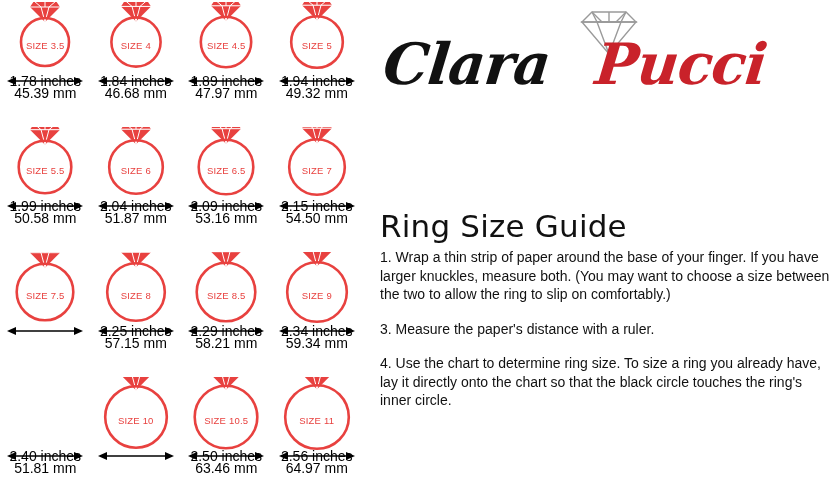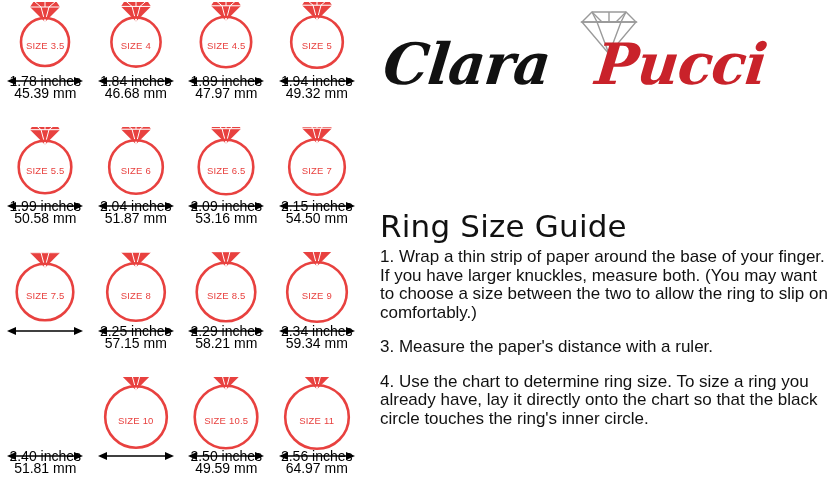--- a/index.html
+++ b/index.html
@@ -129,21 +129,21 @@
     letter-spacing: 0.2px;
     margin-top: 16px;
   }
   .steps {
     position: absolute;
     left: 6px;
     top: 248px;
     width: 450px;
   }
   .step {
-    font-size: 17px;
+    font-size: 14px;
     line-height: 18.5px;
     color: #111;
     margin-bottom: 16px;
     font-family: "Liberation Sans", sans-serif;
   }
 </style>
 </head>
 <body>
 
 <div class="page">
@@ -510,21 +510,21 @@
               <circle cx="45" cy="40" r="31.3" fill="none" stroke="#e8413f" stroke-width="2.6"></circle>
             </g>
           </svg>
           <div class="size-label">SIZE 10.5</div>
         </div>
         <div class="arrow-row"><svg width="76" height="12" viewBox="0 0 76 12">
             <line x1="8" y1="6" x2="68" y2="6" stroke="#000" stroke-width="1.6"></line>
             <polygon points="0,6 9,2 9,10" fill="#000"></polygon>
             <polygon points="76,6 67,2 67,10" fill="#000"></polygon>
           </svg></div>
-        <div class="meas"><span>2.50 inches</span><span class="mm">49.59 mm</span></div>
+        <div class="meas"><span>2.50 inches</span><span class="mm">63.46 mm</span></div>
       </div>
       <div class="size-cell">
         <div class="ring-wrap">
           <svg class="ring-svg" width="90" height="74" viewBox="0 0 90 74">
             <g>
               <polygon points="30,-2.8000000000000007 60,-2.8000000000000007 45,12.2" fill="#e8413f"></polygon>
               <polygon points="34,-8.8 56,-8.8 60,-2.8000000000000007 30,-2.8000000000000007" fill="#e8413f"></polygon>
               <g stroke="#ffffff" stroke-width="1">
                 <line x1="30" y1="-2.8000000000000007" x2="60" y2="-2.8000000000000007"></line>
                 <line x1="34" y1="-8.8" x2="41" y2="-2.8000000000000007"></line>

